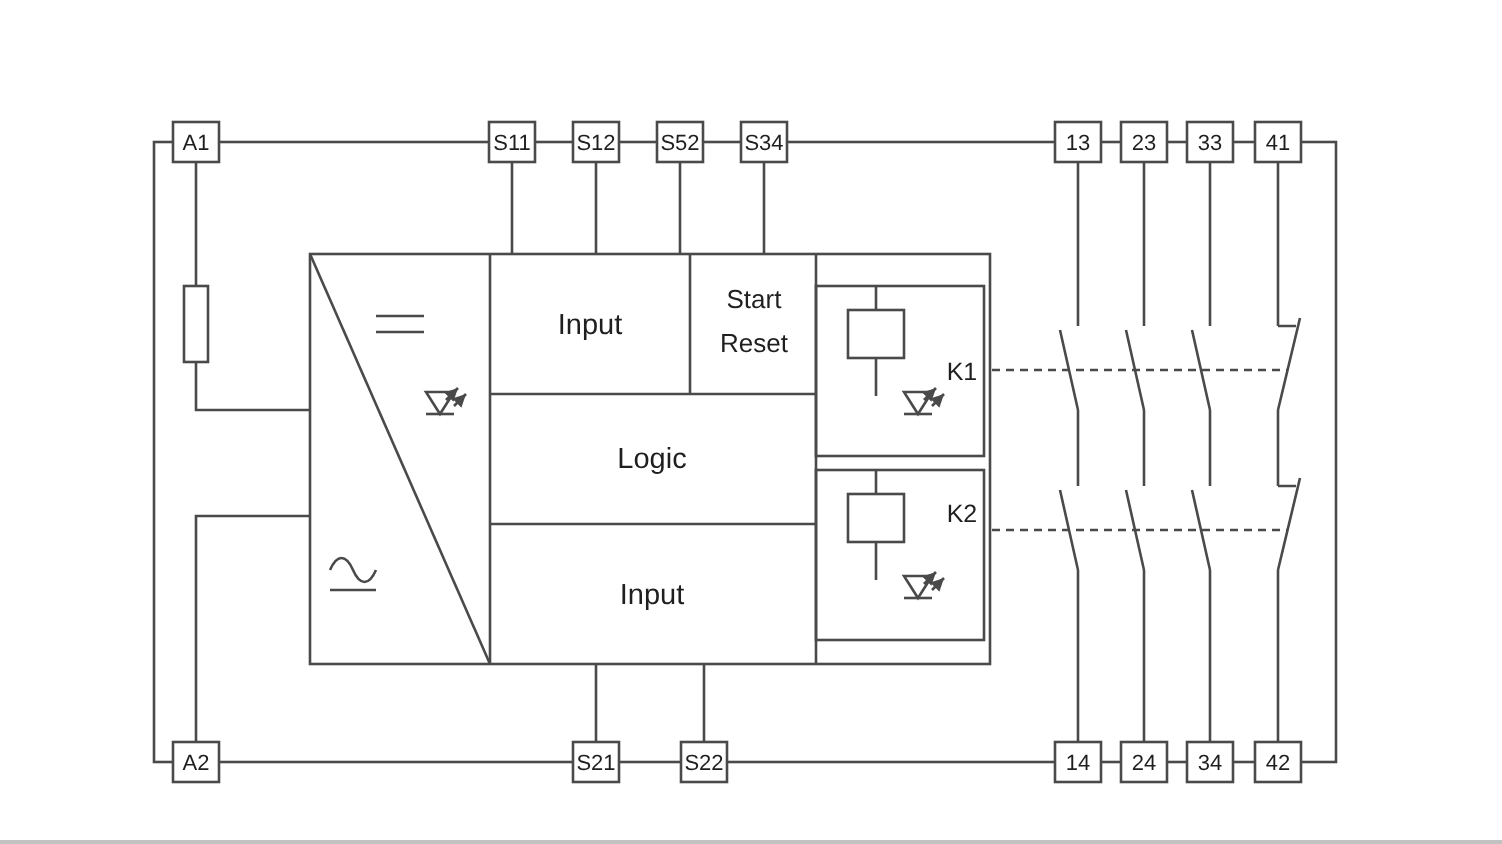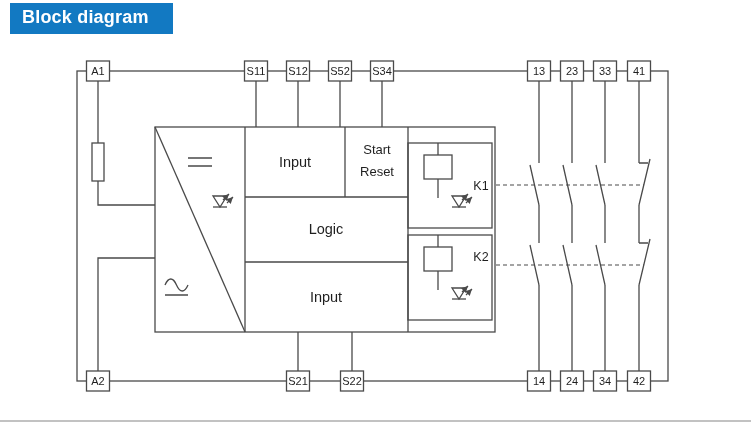--- a/index.html
+++ b/index.html
@@ -32,23 +32,20 @@
   .tlabel { font-size: 11px;   text-anchor: middle; }
   .blabel { font-size: 14.5px; text-anchor: middle; }
   .slabel { font-size: 13px;   text-anchor: middle; }
   .klabel { font-size: 12.5px; text-anchor: middle; }
 </style>
 </head>
 <body>
 
 <div class="page">
 
-  <div class="header">
-    <span>Block diagram</span>
-  </div>
 
   <svg width="751" height="422" viewBox="0 0 751 422">
     <defs>
       <marker id="arr" markerWidth="7" markerHeight="7" refX="5" refY="2.5" orient="auto">
         <path d="M0,0 L5,2.5 L0,5 Z" fill="#4a4a4a"></path>
       </marker>
       <g id="led-sym">
         <path d="M0,0 H14 L7,11 Z"></path>
         <path d="M0,11 H14"></path>
         <path d="M10,4 L16,-2" marker-end="url(#arr)"></path>

